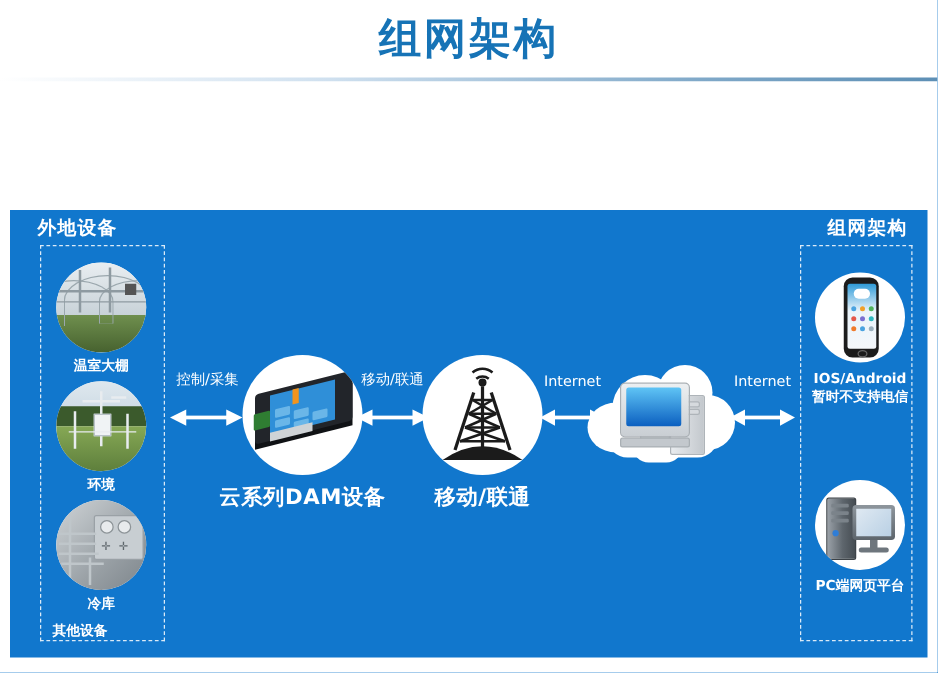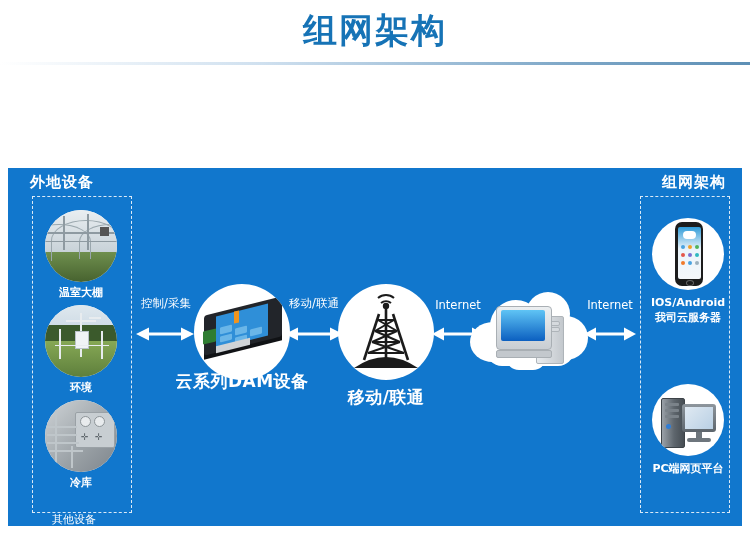--- a/index.html
+++ b/index.html
@@ -198,21 +198,21 @@
         <div class="cs-rack" style="left:2px;top:26px;width:30px;height:2px;"></div>
         <div class="cs-rack" style="left:2px;top:34px;width:30px;height:2px;"></div>
         <div class="cs-rack" style="left:2px;top:42px;width:32px;height:2px;"></div>
         <div class="cs-rack" style="left:4px;top:50px;width:34px;height:2px;"></div>
         <div class="cs-rack" style="left:10px;top:8px;width:2px;height:58px;"></div>
         <div class="cs-rack" style="left:26px;top:46px;width:2px;height:22px;"></div>
       </div>
     </div>
     <div class="node-label small-label" style="left:27px;top:308px;width:92px;">冷库</div>
 
-    <div class="node-label small-label" style="left:20px;top:330px;width:92px;font-weight:normal;margin-top:15px;">其他设备</div>
+    <div class="node-label small-label" style="left:10px;top:330px;width:92px;font-weight:bold;">其他设备</div>
 
     <div class="link-label" style="left:118px;top:128px;width:80px;">控制/采集</div>
     <svg class="arrow" style="left:128px;top:158px;" width="58" height="16" viewBox="0 0 58 16">
       <g fill="#ffffff">
         <rect x="12" y="6.5" width="34" height="3"></rect>
         <polygon points="0,8 13,1.5 13,14.5"></polygon>
         <polygon points="58,8 45,1.5 45,14.5"></polygon>
       </g>
     </svg>
 
@@ -226,21 +226,21 @@
           <div class="dam-relay" style="left:18px;top:26px;width:12px;height:7px;"></div>
           <div class="dam-relay" style="left:33px;top:27px;width:12px;height:7px;"></div>
           <div class="dam-relay" style="left:48px;top:28px;width:12px;height:7px;"></div>
           <div class="dam-relay" style="left:18px;top:35px;width:12px;height:6px;"></div>
           <div class="dam-relay" style="left:33px;top:36px;width:12px;height:6px;"></div>
           <div class="dam-green" style="left:1px;top:30px;width:13px;height:13px;"></div>
           <div class="dam-side" style="left:14px;top:42px;width:34px;height:7px;background:#cfd3d6;"></div>
         </div>
       </div>
     </div>
-    <div class="node-label big-label" style="left:166px;top:202px;width:136px;">云系列DAM设备</div>
+    <div class="node-label big-label" style="left:166px;top:218px;width:136px;">云系列DAM设备</div>
 
     <div class="link-label" style="left:266px;top:128px;width:80px;">移动/联通</div>
     <svg class="arrow" style="left:277px;top:158px;" width="58" height="16" viewBox="0 0 58 16">
       <g fill="#ffffff">
         <rect x="12" y="6.5" width="34" height="3"></rect>
         <polygon points="0,8 13,1.5 13,14.5"></polygon>
         <polygon points="58,8 45,1.5 45,14.5"></polygon>
       </g>
     </svg>
 
@@ -320,21 +320,21 @@
           <div class="ph-icon" style="left:10px;top:26px;width:4px;height:4px;background:#7a6fd1;"></div>
           <div class="ph-icon" style="left:17px;top:26px;width:4px;height:4px;background:#2fb8c0;"></div>
           <div class="ph-icon" style="left:3px;top:34px;width:4px;height:4px;background:#f07a2a;"></div>
           <div class="ph-icon" style="left:10px;top:34px;width:4px;height:4px;background:#4aa3e0;"></div>
           <div class="ph-icon" style="left:17px;top:34px;width:4px;height:4px;background:#9bb0bd;"></div>
         </div>
         <div class="ph-home" style="left:34px;top:62px;width:6px;height:4px;border-color:#666;"></div>
       </div>
     </div>
     <div class="node-label small-label" style="left:630px;top:128px;width:100px;font-weight:bold;">IOS/Android</div>
-    <div class="node-label small-label" style="left:630px;top:143px;width:100px;font-weight:bold;">我司云服务器</div>
+    <div class="node-label small-label" style="left:630px;top:143px;width:100px;font-weight:bold;">暂时不支持电信</div>
 
     <div class="circle" style="left:644px;top:216px;width:72px;height:72px;">
       <div class="pic">
         <div class="pc-tower" style="left:9px;top:14px;width:22px;height:48px;"></div>
         <div class="pc-bay" style="left:13px;top:19px;width:14px;height:3px;"></div>
         <div class="pc-bay" style="left:13px;top:25px;width:14px;height:3px;"></div>
         <div class="pc-bay" style="left:13px;top:31px;width:14px;height:3px;"></div>
         <div class="pc-bay" style="left:14px;top:40px;width:5px;height:5px;border-radius:50%;background:#2f7dd6;"></div>
         <div class="pc-mon" style="left:30px;top:20px;width:34px;height:28px;"></div>
         <div class="pc-scr" style="left:33px;top:23px;width:28px;height:22px;"></div>

